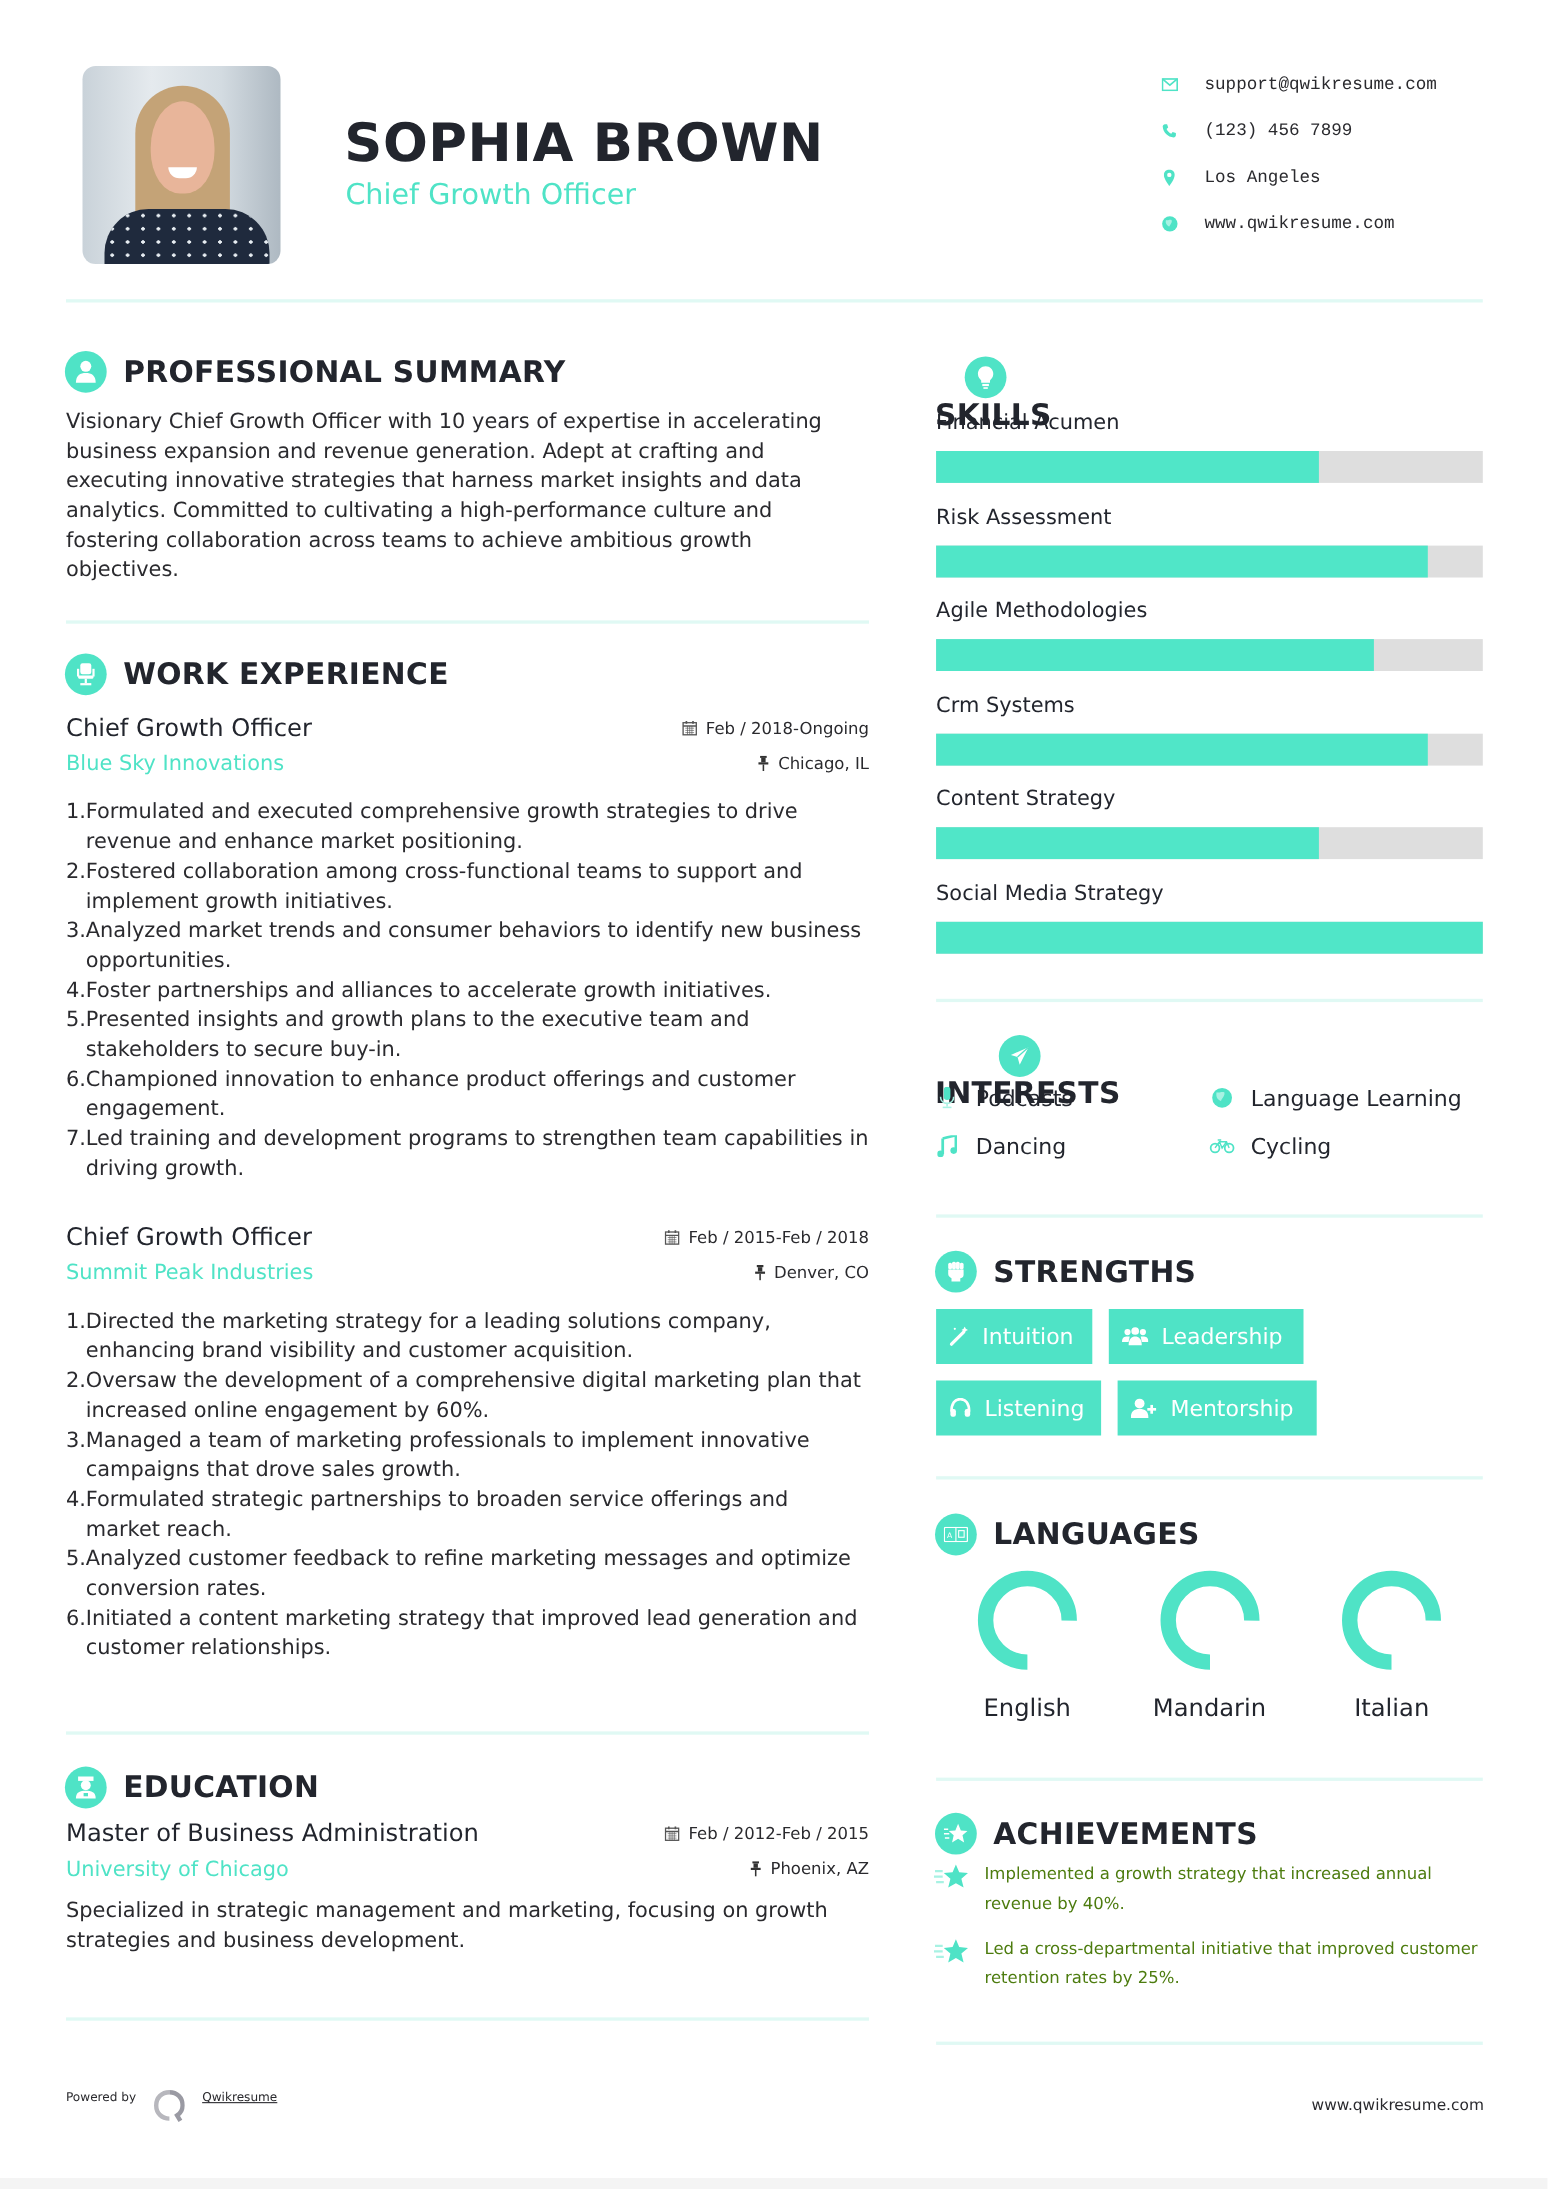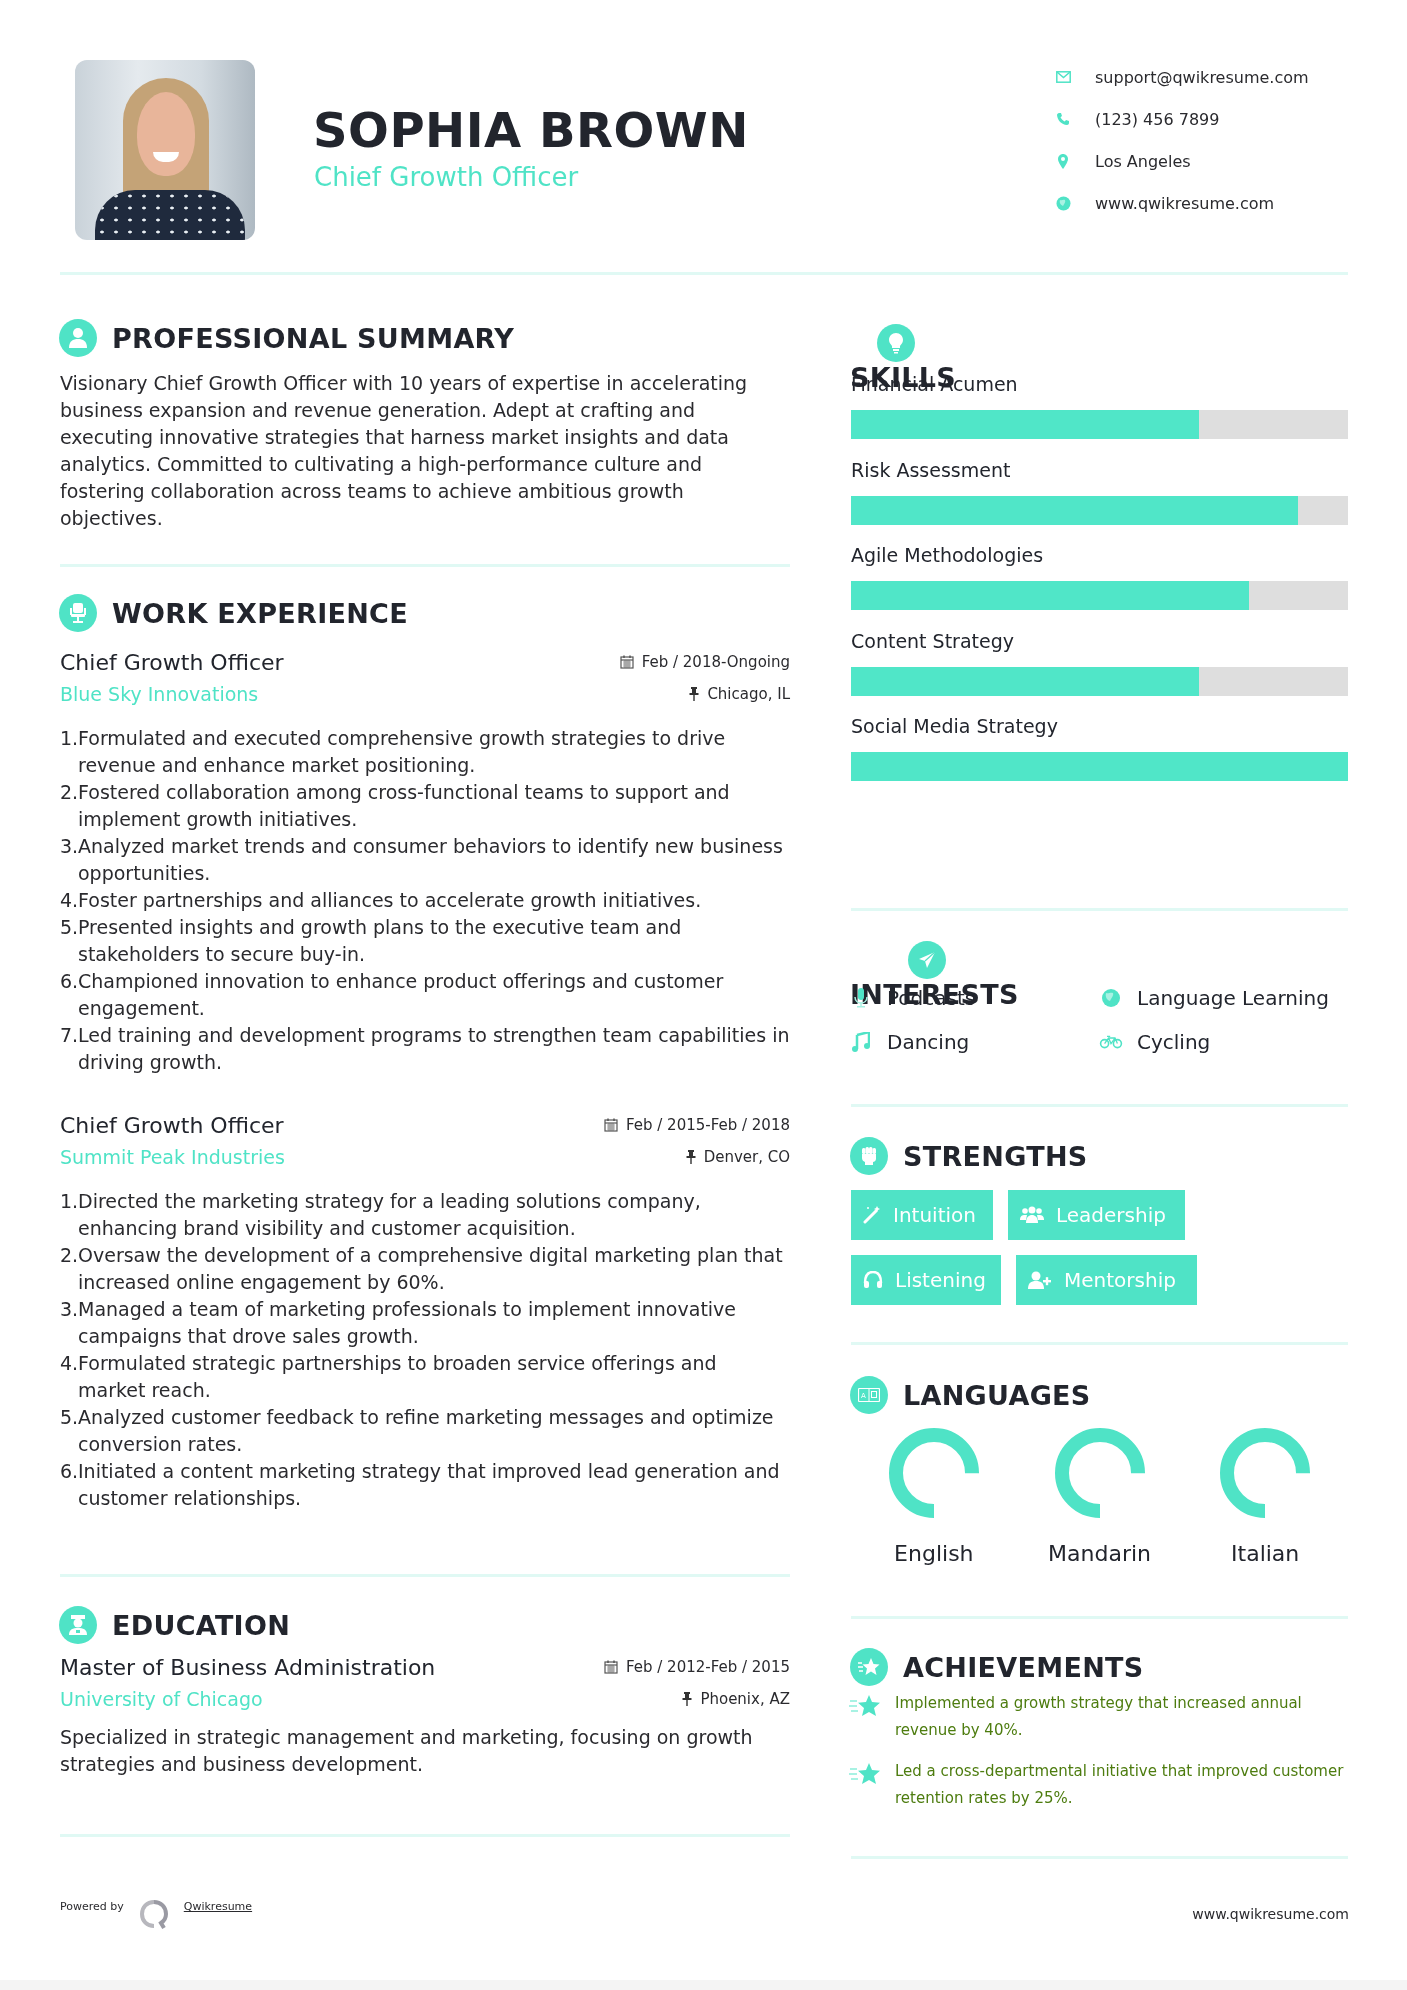--- a/index.html
+++ b/index.html
@@ -13,21 +13,21 @@
            background: linear-gradient(90deg, #c9d2d9 0%, #e5eaee 35%, #d3dbe1 70%, #aeb9c2 100%); }
   .photo .hair { position: absolute; left: 48px; top: 18px; width: 86px; height: 150px; border-radius: 45px 45px 10px 10px; background: #c4a377; }
   .photo .face { position: absolute; left: 62px; top: 32px; width: 58px; height: 84px; border-radius: 50% 50% 46% 46%; background: #e8b59a; }
   .photo .smile { position: absolute; left: 78px; top: 92px; width: 26px; height: 10px; border-radius: 0 0 14px 14px; background: #fff; }
   .photo .shirt { position: absolute; left: 20px; top: 130px; width: 150px; height: 60px; border-radius: 40px 40px 0 0; background: #1f2a3d; }
   .photo .shirt::after { content: ""; position: absolute; inset: 0; background-image: radial-gradient(#e8eef3 1.5px, transparent 2px); background-size: 14px 12px; border-radius: 40px 40px 0 0; }
 
   .name { position: absolute; left: 313px; top: 102px; font-family: "DejaVu Sans", sans-serif; font-weight: bold; font-size: 48px; letter-spacing: 0.5px; color: #22252d; }
   .role { position: absolute; left: 314px; top: 162px; font-size: 26px; color: #4fe3c6; }
 
-  .contacts { position: absolute; left: 1055px; top: 56px; }
+  .contacts { position: absolute; left: 1055px; top: 56px; font-family: Liberation Mono, monospace; }
   .contact { display: flex; align-items: center; height: 42px; font-size: 16px; color: #2a2a2e; }
   .contact .ic { width: 16px; height: 16px; margin-right: 24px; display: flex; align-items: center; justify-content: center; }
 
   .divider { position: absolute; height: 3px; background: #e0f9f4; }
 
   
   .sec-h { position: absolute; display: flex; align-items: center; }
   .sec-h .badge { width: 38px; height: 38px; border-radius: 50%; background: #4fe3c6; display: flex; align-items: center; justify-content: center; margin-right: 15px; }
   .sec-h .title { font-weight: bold; font-size: 27px; color: #22252d; letter-spacing: 0.3px; }
 
@@ -351,20 +351,26 @@
           <div class="skill-fill" style="width: 90%;"></div>
         </div>
     </div>
     <div class="skill">
       <div class="skill-label">Agile Methodologies</div>
       <div class="skill-bar">
           <div class="skill-fill" style="width: 80%;"></div>
         </div>
     </div>
     <div class="skill">
+      <div class="skill-label">Crm Systems</div>
+      <div class="skill-bar">
+          <div class="skill-fill" style="width: 90%;"></div>
+        </div>
+    </div>
+    <div class="skill">
       <div class="skill-label">Content Strategy</div>
       <div class="skill-bar">
           <div class="skill-fill" style="width: 70%;"></div>
         </div>
     </div>
     <div class="skill">
       <div class="skill-label">Social Media Strategy</div>
       <div class="skill-bar">
           <div class="skill-fill" style="width: 100%;"></div>
         </div>

